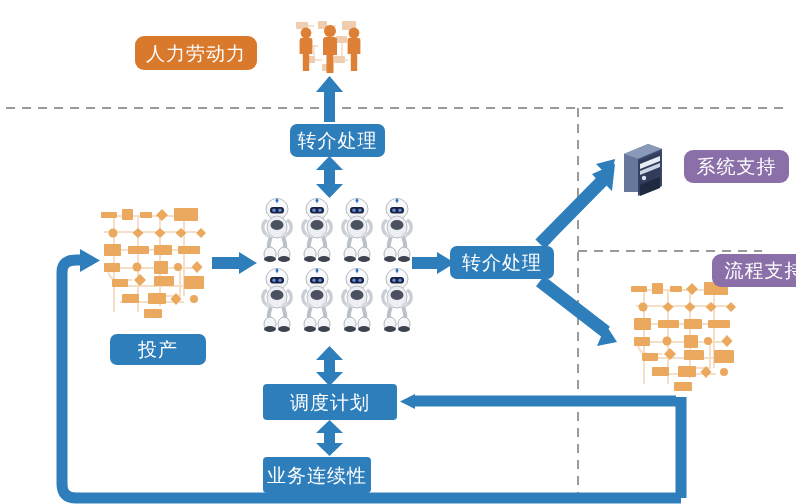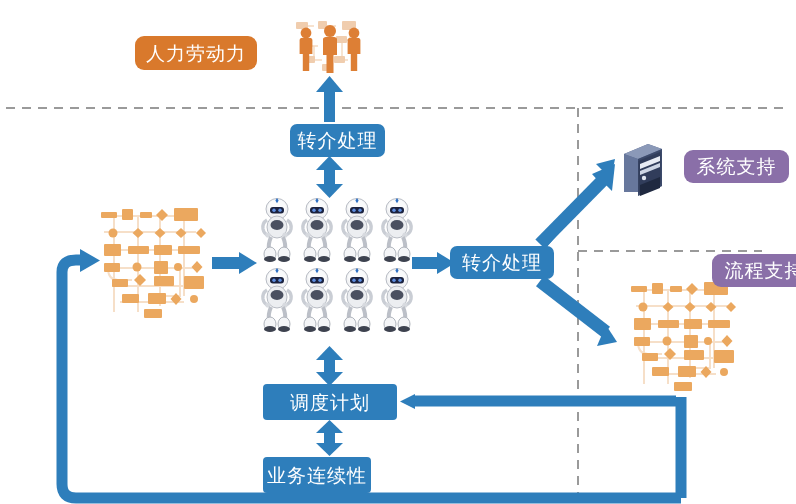--- a/index.html
+++ b/index.html
@@ -448,20 +448,21 @@
 
         <rect x="50" y="100" width="18" height="9" rx="1"></rect>
       </g>
     </svg>
   </div>
 
   <div class="pill orange" style="left:135px; top:22px; width:122px; height:34px;">人力劳动力</div>
 
   <div class="pill blue" style="left:290px; top:110px; width:95px; height:33px;">转介处理</div>
 
+  <div class="pill blue" style="left:110px; top:320px; width:96px; height:31px;">投产</div>
 
   <div class="pill blue" style="left:450px; top:232px; width:104px; height:33px;">转介处理</div>
 
   <div class="pill purple" style="left:684px; top:136px; width:105px; height:33px;">系统支持</div>
 
   <div class="pill purple" style="left:712px; top:240px; width:105px; height:33px;">流程支持</div>
 
   <div class="pill blue sharp" style="left:263px; top:370px; width:134px; height:36px;">调度计划</div>
 
   <div class="pill blue sharp" style="left:263px; top:443px; width:108px; height:36px;">业务连续性</div>

